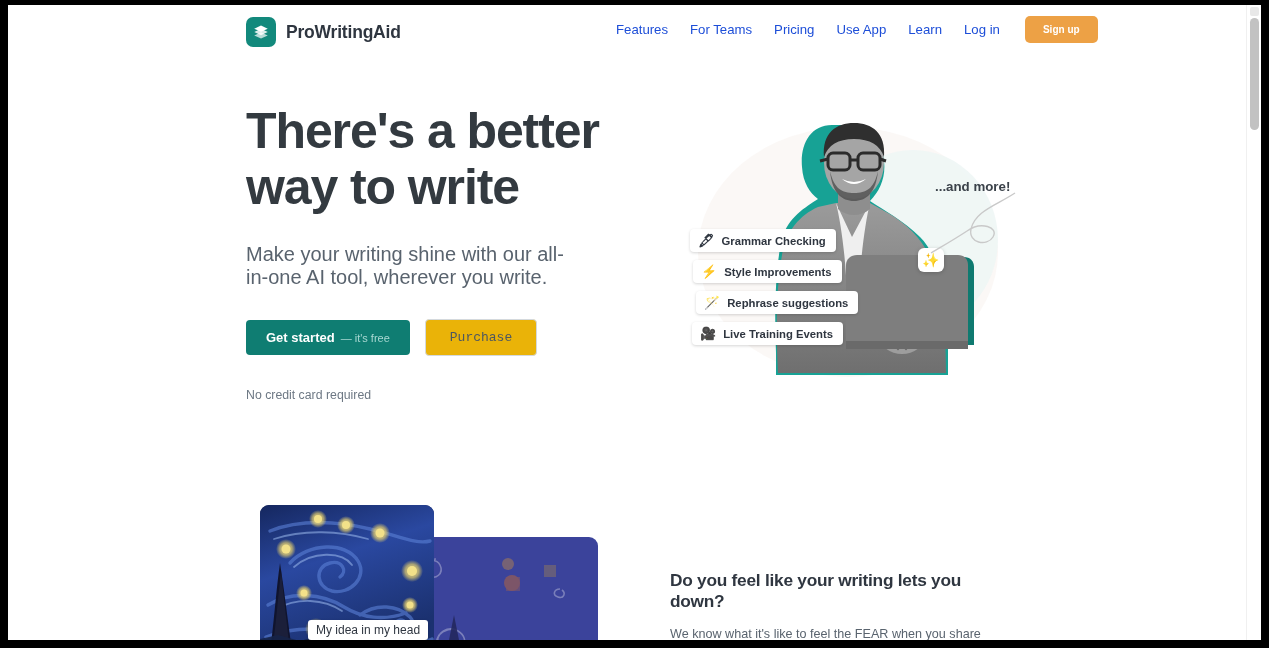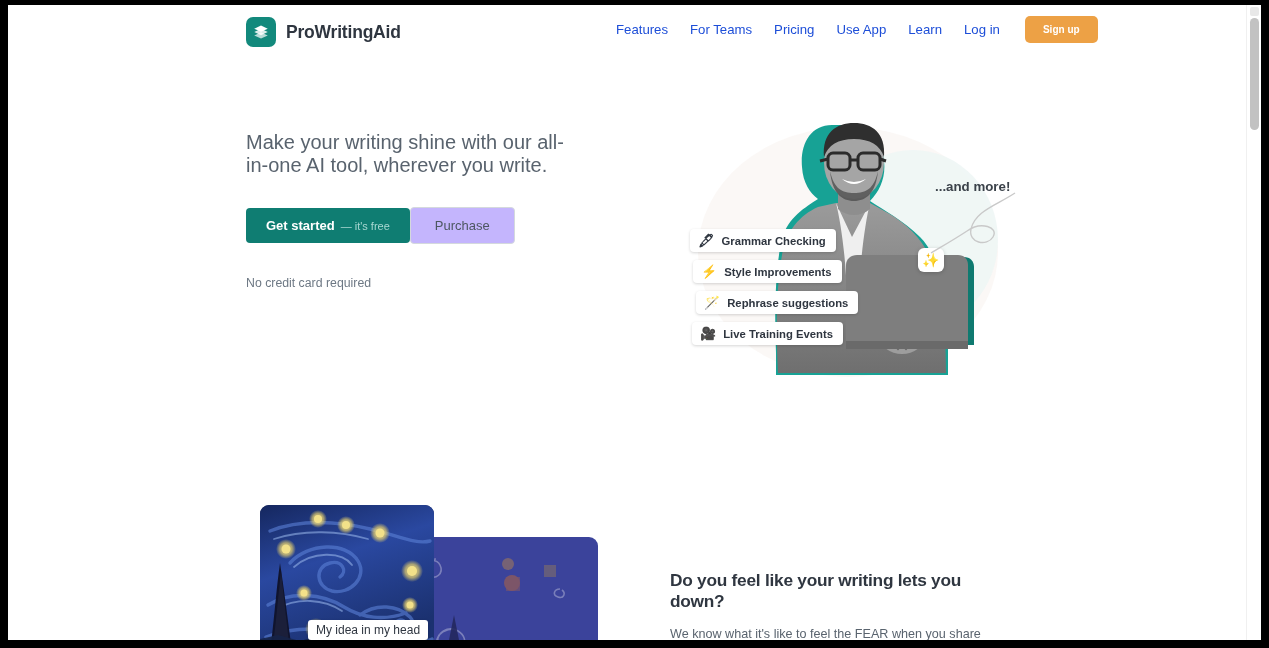--- a/index.html
+++ b/index.html
@@ -155,49 +155,50 @@
     margin-top: 28px;
     font-size: 20px;
     line-height: 23px;
     color: #59636e;
     width: 330px;
   }
   #hero-cta {
     margin-top: 30px;
     display: flex;
     align-items: center;
-    gap: 0;
+    gap: 15px;
   }
   .btn-primary {
     background: #0f7d72;
     color: #ffffff;
     font-size: 13px;
     font-weight: bold;
     padding: 10px 20px;
     border-radius: 4px;
     cursor: pointer;
     display: flex;
     align-items: baseline;
     gap: 6px;
     white-space: nowrap;
   }
   .btn-primary .free-tag {
     font-weight: normal;
     font-size: 11px;
     color: #a9d8d2;
   }
   .btn-secondary {
-    background: #c4b5fd;
+    background: #eab308;
     color: #4d5761;
     font-size: 13px;
     padding: 10px 24px;
     border: 1px solid #d4d9dd;
     border-radius: 4px;
     cursor: pointer;
     white-space: nowrap;
+    font-family: Liberation Mono, monospace;
   }
   #hero-note {
     margin-top: 32px;
     font-size: 12.3px;
     color: #6d7884;
   }
 
   
   #hero-art {
     position: absolute;
@@ -353,20 +354,24 @@
           <span class="nav-link">For Teams</span>
           <span class="nav-link">Pricing</span>
           <span class="nav-link">Use App</span>
           <span class="nav-link">Learn</span>
           <span class="nav-link">Log in</span>
           <span class="signup-btn">Sign up</span>
         </div>
       </div>
 
       <div id="hero-copy">
+        <h1 id="hero-title">
+          <span>There's a better</span><br>
+          <span>way to write</span>
+        </h1>
         <p id="hero-sub">Make your writing shine with our all-in-one AI tool, wherever you write.</p>
 
         <div id="hero-cta">
           <div class="btn-primary">
             <span>Get started</span>
             <span class="free-tag">— it's free</span>
           </div>
           <div class="btn-secondary">Purchase</div>
         </div>
 

